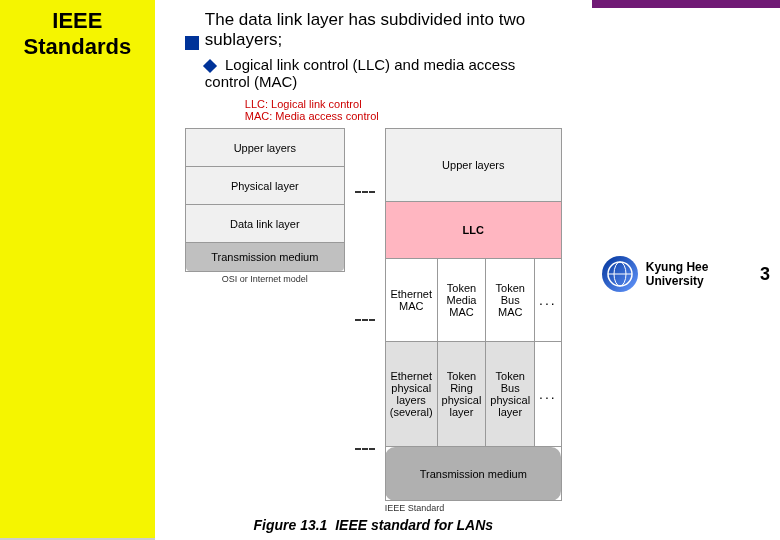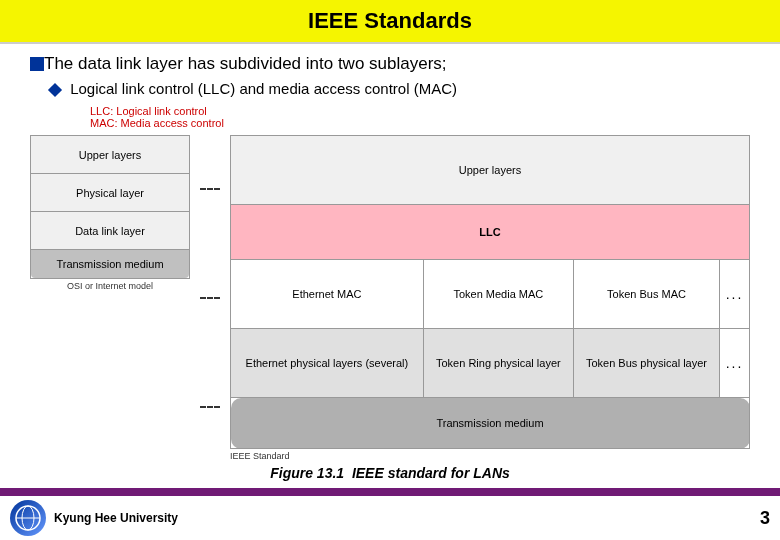--- a/index.html
+++ b/index.html
@@ -10,21 +10,20 @@
       font-family: Arial, sans-serif;
       overflow: hidden;
       position: relative;
     }
 
     .slide {
       width: 780px;
       height: 540px;
       background: #fff;
       display: flex;
-      flex-direction: column;
       padding: 0;
     }
 
     .title-bar {
       background: #f5f500;
       text-align: center;
       padding: 8px 0;
       font-size: 22px;
       font-weight: bold;
       color: #000;
@@ -35,21 +34,22 @@
       flex: 1;
       padding: 10px 30px 5px 30px;
       display: flex;
       flex-direction: column;
     }
 
     .main-point {
       font-size: 17px;
       margin-bottom: 6px;
       display: flex;
-      align-items: flex-start;
+      align-items: flex-end;
+      gap: 6px;
     }
 
     .main-point .square {
       width: 14px;
       height: 14px;
       background: #003399;
       display: inline-block;
       margin-top: 3px;
       flex-shrink: 0;
     }

